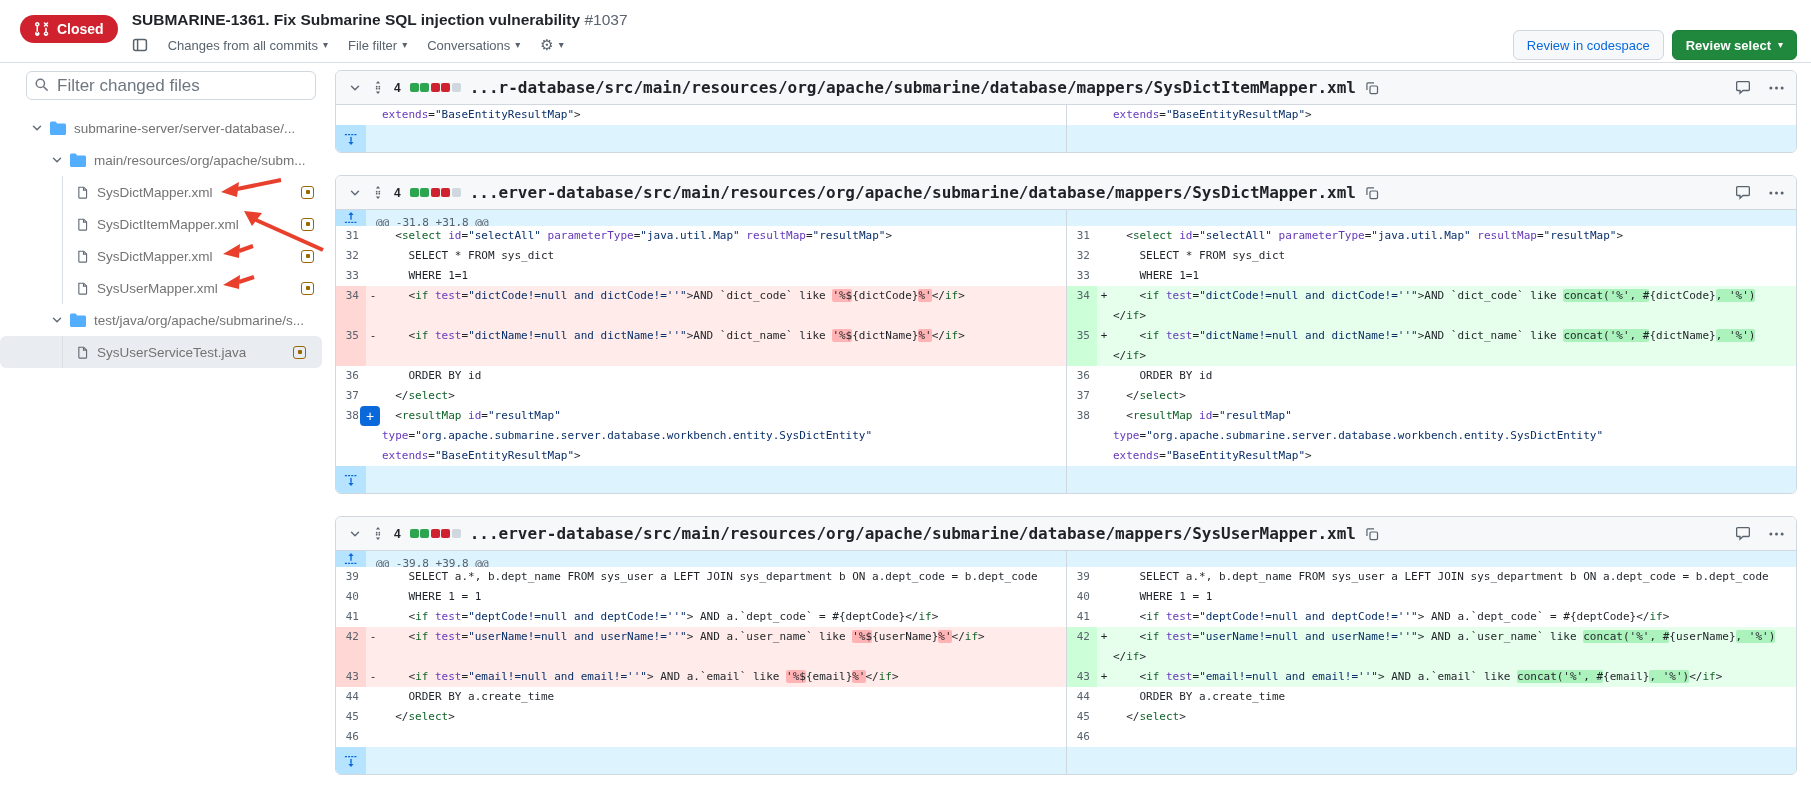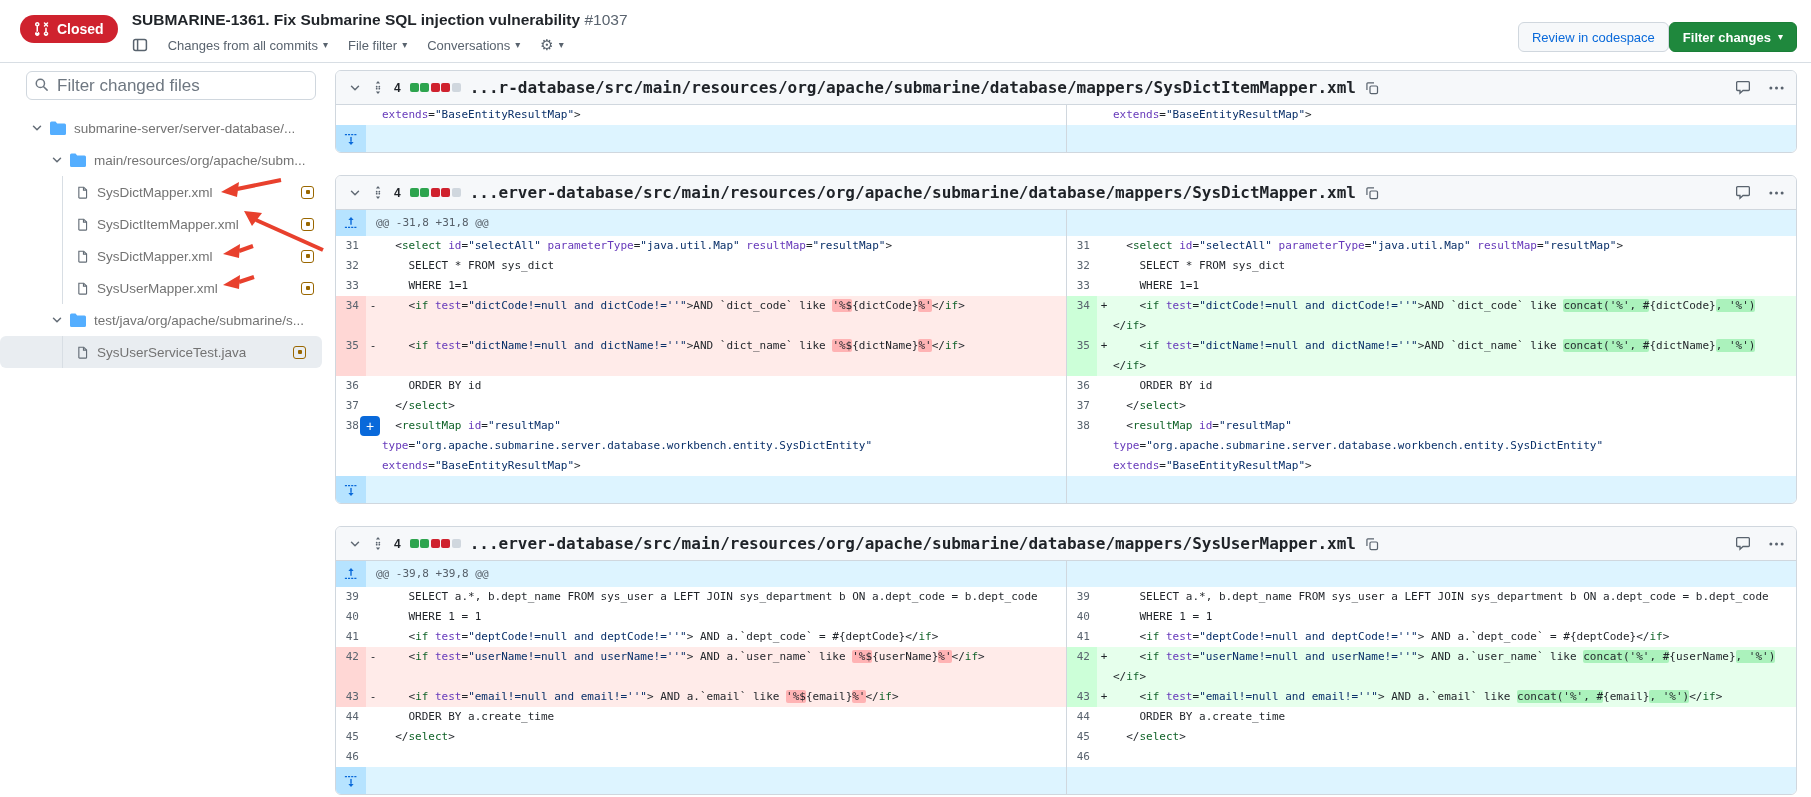--- a/index.html
+++ b/index.html
@@ -11,21 +11,21 @@
     display:flex;align-items:flex-start;padding:10px 14px 0 20px;z-index:5;}
   .badge{display:inline-flex;align-items:center;gap:7px;background:#cf222e;color:#fff;font-weight:700;
     font-size:14px;padding:6px 14px;border-radius:999px;margin-top:5px;flex:none;}
   .title-col{margin-left:14px;flex:1;min-width:0;}
   .pr-title{font-size:15.5px;font-weight:700;margin:1px 0 0;white-space:nowrap;}
   .pr-num{color:#59636e;font-weight:400;}
   .toolbar{display:flex;align-items:center;gap:20px;margin-top:7px;color:#59636e;font-size:13px;}
   .tb-btn{display:inline-flex;align-items:center;gap:5px;background:none;border:none;color:#59636e;
     font-size:13px;padding:0;cursor:pointer;}
   .caret{font-size:10px;line-height:1;}
-  .actions{display:flex;margin-top:12px;flex:none;}
+  .actions{display:flex;gap:8px;margin-top:20px;flex:none;}
   .btn{height:30px;border-radius:6px;font-size:13px;padding:0 13px;cursor:pointer;display:inline-flex;
     align-items:center;gap:7px;}
   .btn-codespace{background:#f6f8fa;border:1px solid #d0d7de;color:#0969da;font-weight:500;}
   .btn-review{background:#1f883d;border:1px solid #1a7f37;color:#fff;font-weight:600;}
   
   .aside{position:absolute;left:0;top:63px;width:330px;bottom:0;background:#fff;overflow:hidden;}
   .filter-wrap{position:relative;margin:8px 14px 0 26px;}
   .filter-wrap svg{position:absolute;left:8px;top:6px;}
   .filter-input{width:100%;height:29px;border:1px solid #d0d7de;border-radius:6px;padding:0 8px 0 30px;
     font-size:17px;color:#1f2328;outline:none;background:#fff;}
@@ -52,21 +52,21 @@
   .phead{height:34px;background:#f6f8fa;border-bottom:1px solid #d0d7de;display:flex;align-items:center;
     padding:0 12px;gap:9px;}
   .icon-btn{background:none;border:none;padding:0;cursor:pointer;display:flex;align-items:center;color:#59636e;}
   .chg{font-size:12px;font-weight:600;color:#1f2328;}
   .diffstat{display:flex;gap:1.5px;}
   .diffstat i{width:9px;height:9px;border-radius:2px;display:block;}
   .ds-add{background:#2da44e;}.ds-del{background:#cf222e;}.ds-neutral{background:#d0d7de;}
   .fpath{font-family:"DejaVu Sans Mono",monospace;font-size:16px;font-weight:600;color:#1f2328;
     white-space:nowrap;overflow:hidden;}
   .phead-right{margin-left:auto;display:flex;gap:18px;align-items:center;}
-  .hunk{display:flex;height:26px;background:#ddf4ff;font-family:"DejaVu Sans Mono",monospace;
+  .hunk{display:flex;height:16px;background:#ddf4ff;font-family:"DejaVu Sans Mono",monospace;
     font-size:11px;color:#57606a;}
   .hunk-left,.hunk-right{width:50%;display:flex;align-items:stretch;}
   .hunk-right{border-left:1px solid #d0d7de;}
   .exp{width:30px;flex:none;background:#b6e3ff;border:none;cursor:pointer;display:flex;align-items:center;
     justify-content:center;padding:0;}
   .htxt{line-height:26px;padding-left:10px;white-space:pre;}
   .drow{display:flex;position:relative;}
   .sideh{width:50%;display:flex;align-items:stretch;position:relative;}
   .sideh.right{border-left:1px solid #d0d7de;}
   .gut{width:30px;flex:none;text-align:right;padding-right:7px;font-family:"DejaVu Sans Mono",monospace;
@@ -128,21 +128,21 @@
         </button>
       <button class="tb-btn">
           <span style="font-size:15px;">⚙</span>
           <span class="caret">▾</span>
         </button>
     </div>
   </div>
   <div class="actions">
     <button class="btn btn-codespace">Review in codespace</button>
     <button class="btn btn-review">
-        <span>Filter changes</span>
+        <span>Review select</span>
         <span class="caret">▾</span>
       </button>
   </div>
 </header>
 
 <aside class="aside">
   <div class="filter-wrap">
     <svg width="15" height="15" viewBox="0 0 16 16">
         <circle cx="6.8" cy="6.8" r="4.4" fill="none" stroke="#6e7781" stroke-width="1.6"></circle>
         <path d="M10.3 10.3 14 14" stroke="#6e7781" stroke-width="1.6" stroke-linecap="round"></path>

